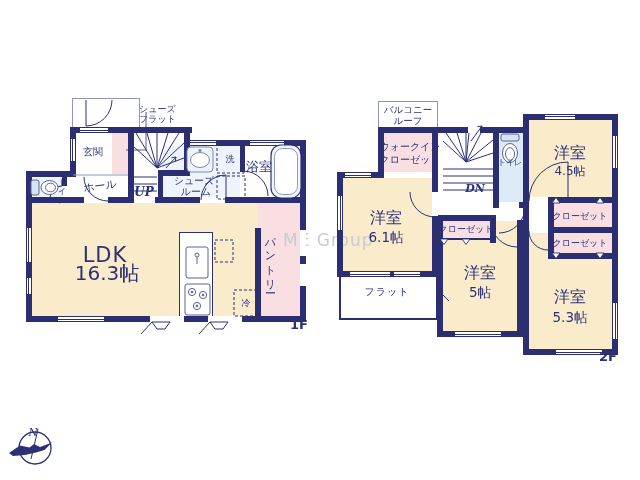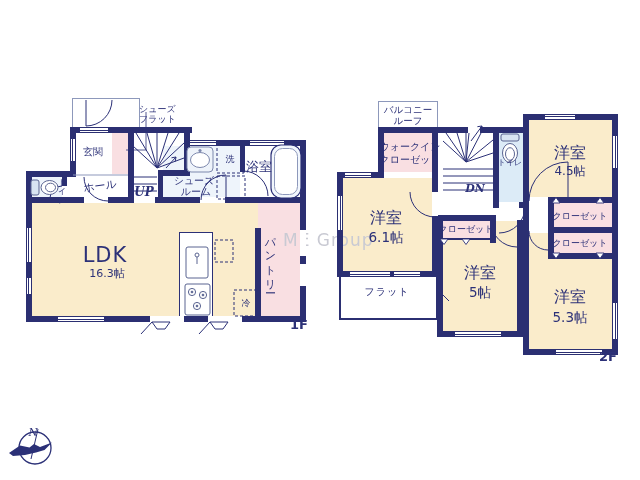--- a/index.html
+++ b/index.html
@@ -233,21 +233,21 @@
   <div class="lbl-left" style="left:139px;top:105px;font-size:9px;">シューズ</div>
   <div class="lbl-left" style="left:139px;top:115px;font-size:9px;">フラット</div>
   <div class="lbl" style="left:100px;top:186px;font-size:11px;transform:translate(-50%,-50%) rotate(-8deg);">ホール</div>
   <div class="lbl vert" style="left:61px;top:187px;font-size:8px;">トイレ</div>
   <div class="lbl serif-i" style="left:144px;top:192px;font-size:12px;">UP</div>
   <div class="lbl" style="left:194px;top:181px;font-size:10px;">シューズ</div>
   <div class="lbl" style="left:196px;top:192px;font-size:10px;">ルーム</div>
   <div class="lbl" style="left:230px;top:159px;font-size:9px;">洗</div>
   <div class="lbl" style="left:259px;top:166px;font-size:13px;">浴室</div>
   <div class="lbl" style="left:105px;top:255px;font-size:21px;letter-spacing:1px;">LDK</div>
-  <div class="lbl" style="left:107px;top:273px;font-size:11px;">16.3帖</div>
+  <div class="lbl" style="left:107px;top:273px;font-size:20px;">16.3帖</div>
   <div class="lbl vert" style="left:270px;top:259px;font-size:11px;letter-spacing:2px;">パントリー</div>
   <div class="lbl" style="left:246px;top:303px;font-size:9px;">冷</div>
   <div class="lbl" style="left:299px;top:324px;font-size:13px;font-weight:bold;">1F</div>
 
   <div class="lbl" style="left:408px;top:110px;font-size:9.5px;">バルコニー</div>
   <div class="lbl" style="left:408px;top:121px;font-size:9.5px;">ルーフ</div>
   <div class="lbl" style="left:410px;top:147px;font-size:10px;">ウォークイン</div>
   <div class="lbl" style="left:410px;top:160px;font-size:10px;">クローゼット</div>
   <div class="lbl serif-i" style="left:475px;top:188px;font-size:11px;">DN</div>
   <div class="lbl" style="left:510px;top:163px;font-size:8px;">トイレ</div>

